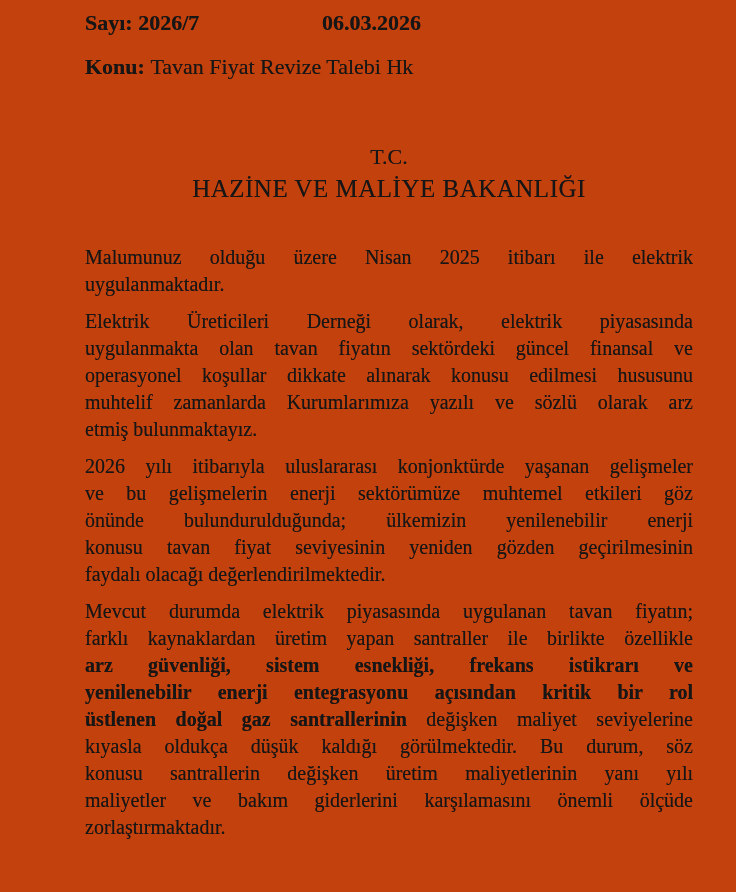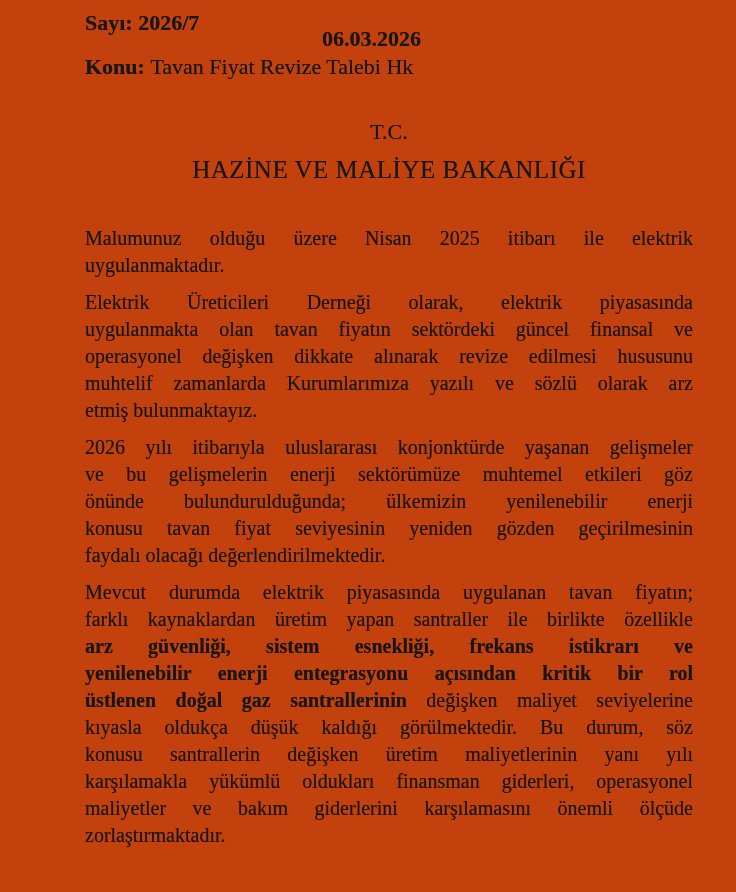--- a/index.html
+++ b/index.html
@@ -25,34 +25,34 @@
     line-height: 27px;
     white-space: nowrap;
   }
   .meta-row .label { font-weight: 700; }
   .meta-row .value-bold { font-weight: 700; }
   .meta-row .value { font-weight: 400; }
   #konu-row { margin-top: 17px; }
   #date {
     position: absolute;
     left: 237px;
-    top: 16px;
+    top: 0;
     font-weight: 700;
   }
   .center-line {
     text-align: center;
     font-weight: 400;
   }
   #tc-line {
-    margin-top: 38px;
+    margin-top: 63px;
     font-size: 22px;
     line-height: 27px;
   }
   #ministry-line {
-    margin-top: 9px;
+    margin-top: 3px;
     font-size: 25px;
     line-height: 32px;
     letter-spacing: 0.5px;
   }
   #body-paragraphs {
     margin-top: 39px;
     font-size: 20px;
   }
   .paragraph { margin-bottom: 10px; }
   .paragraph:last-child { margin-bottom: 0; }
@@ -87,38 +87,37 @@
   <div class="center-line" id="ministry-line">HAZİNE VE MALİYE BAKANLIĞI</div>
 
   <div id="body-paragraphs">
       <div class="paragraph">
         <div class="line"><span>Malumunuz olduğu üzere Nisan 2025 itibarı ile elektrik</span></div>
         <div class="line last"><span>uygulanmaktadır.</span></div>
       </div>
       <div class="paragraph">
         <div class="line"><span>Elektrik Üreticileri Derneği olarak, elektrik piyasasında</span></div>
         <div class="line"><span>uygulanmakta olan tavan fiyatın sektördeki güncel finansal ve</span></div>
-        <div class="line"><span>operasyonel değişken dikkate alınarak revize edilmesi hususunu</span></div>
+        <div class="line"><span>operasyonel koşullar dikkate alınarak konusu edilmesi hususunu</span></div>
         <div class="line"><span>muhtelif zamanlarda Kurumlarımıza yazılı ve sözlü olarak arz</span></div>
         <div class="line last"><span>etmiş bulunmaktayız.</span></div>
       </div>
       <div class="paragraph">
         <div class="line"><span>2026 yılı itibarıyla uluslararası konjonktürde yaşanan gelişmeler</span></div>
         <div class="line"><span>ve bu gelişmelerin enerji sektörümüze muhtemel etkileri göz</span></div>
         <div class="line"><span>önünde bulundurulduğunda; ülkemizin yenilenebilir enerji</span></div>
         <div class="line"><span>konusu tavan fiyat seviyesinin yeniden gözden geçirilmesinin</span></div>
         <div class="line last"><span>faydalı olacağı değerlendirilmektedir.</span></div>
       </div>
       <div class="paragraph">
         <div class="line"><span>Mevcut durumda elektrik piyasasında uygulanan tavan fiyatın;</span></div>
         <div class="line"><span>farklı kaynaklardan üretim yapan santraller ile birlikte özellikle</span></div>
         <div class="line"><span class="bold">arz güvenliği, sistem esnekliği, frekans istikrarı ve</span></div>
         <div class="line"><span class="bold">yenilenebilir enerji entegrasyonu açısından kritik bir rol</span></div>
         <div class="line"><span class="bold">üstlenen doğal gaz santrallerinin</span><span> değişken maliyet seviyelerine</span></div>
         <div class="line"><span>kıyasla oldukça düşük kaldığı görülmektedir. Bu durum, söz</span></div>
         <div class="line"><span>konusu santrallerin değişken üretim maliyetlerinin yanı yılı</span></div>
-        <div class="line"><span>karşılamakla yükümlü oldukları finansman giderleri, operasyonel</span></div>
         <div class="line"><span>maliyetler ve bakım giderlerini karşılamasını önemli ölçüde</span></div>
         <div class="line last"><span>zorlaştırmaktadır.</span></div>
       </div>
     </div>
 
 </div>
 
 </body></html>

